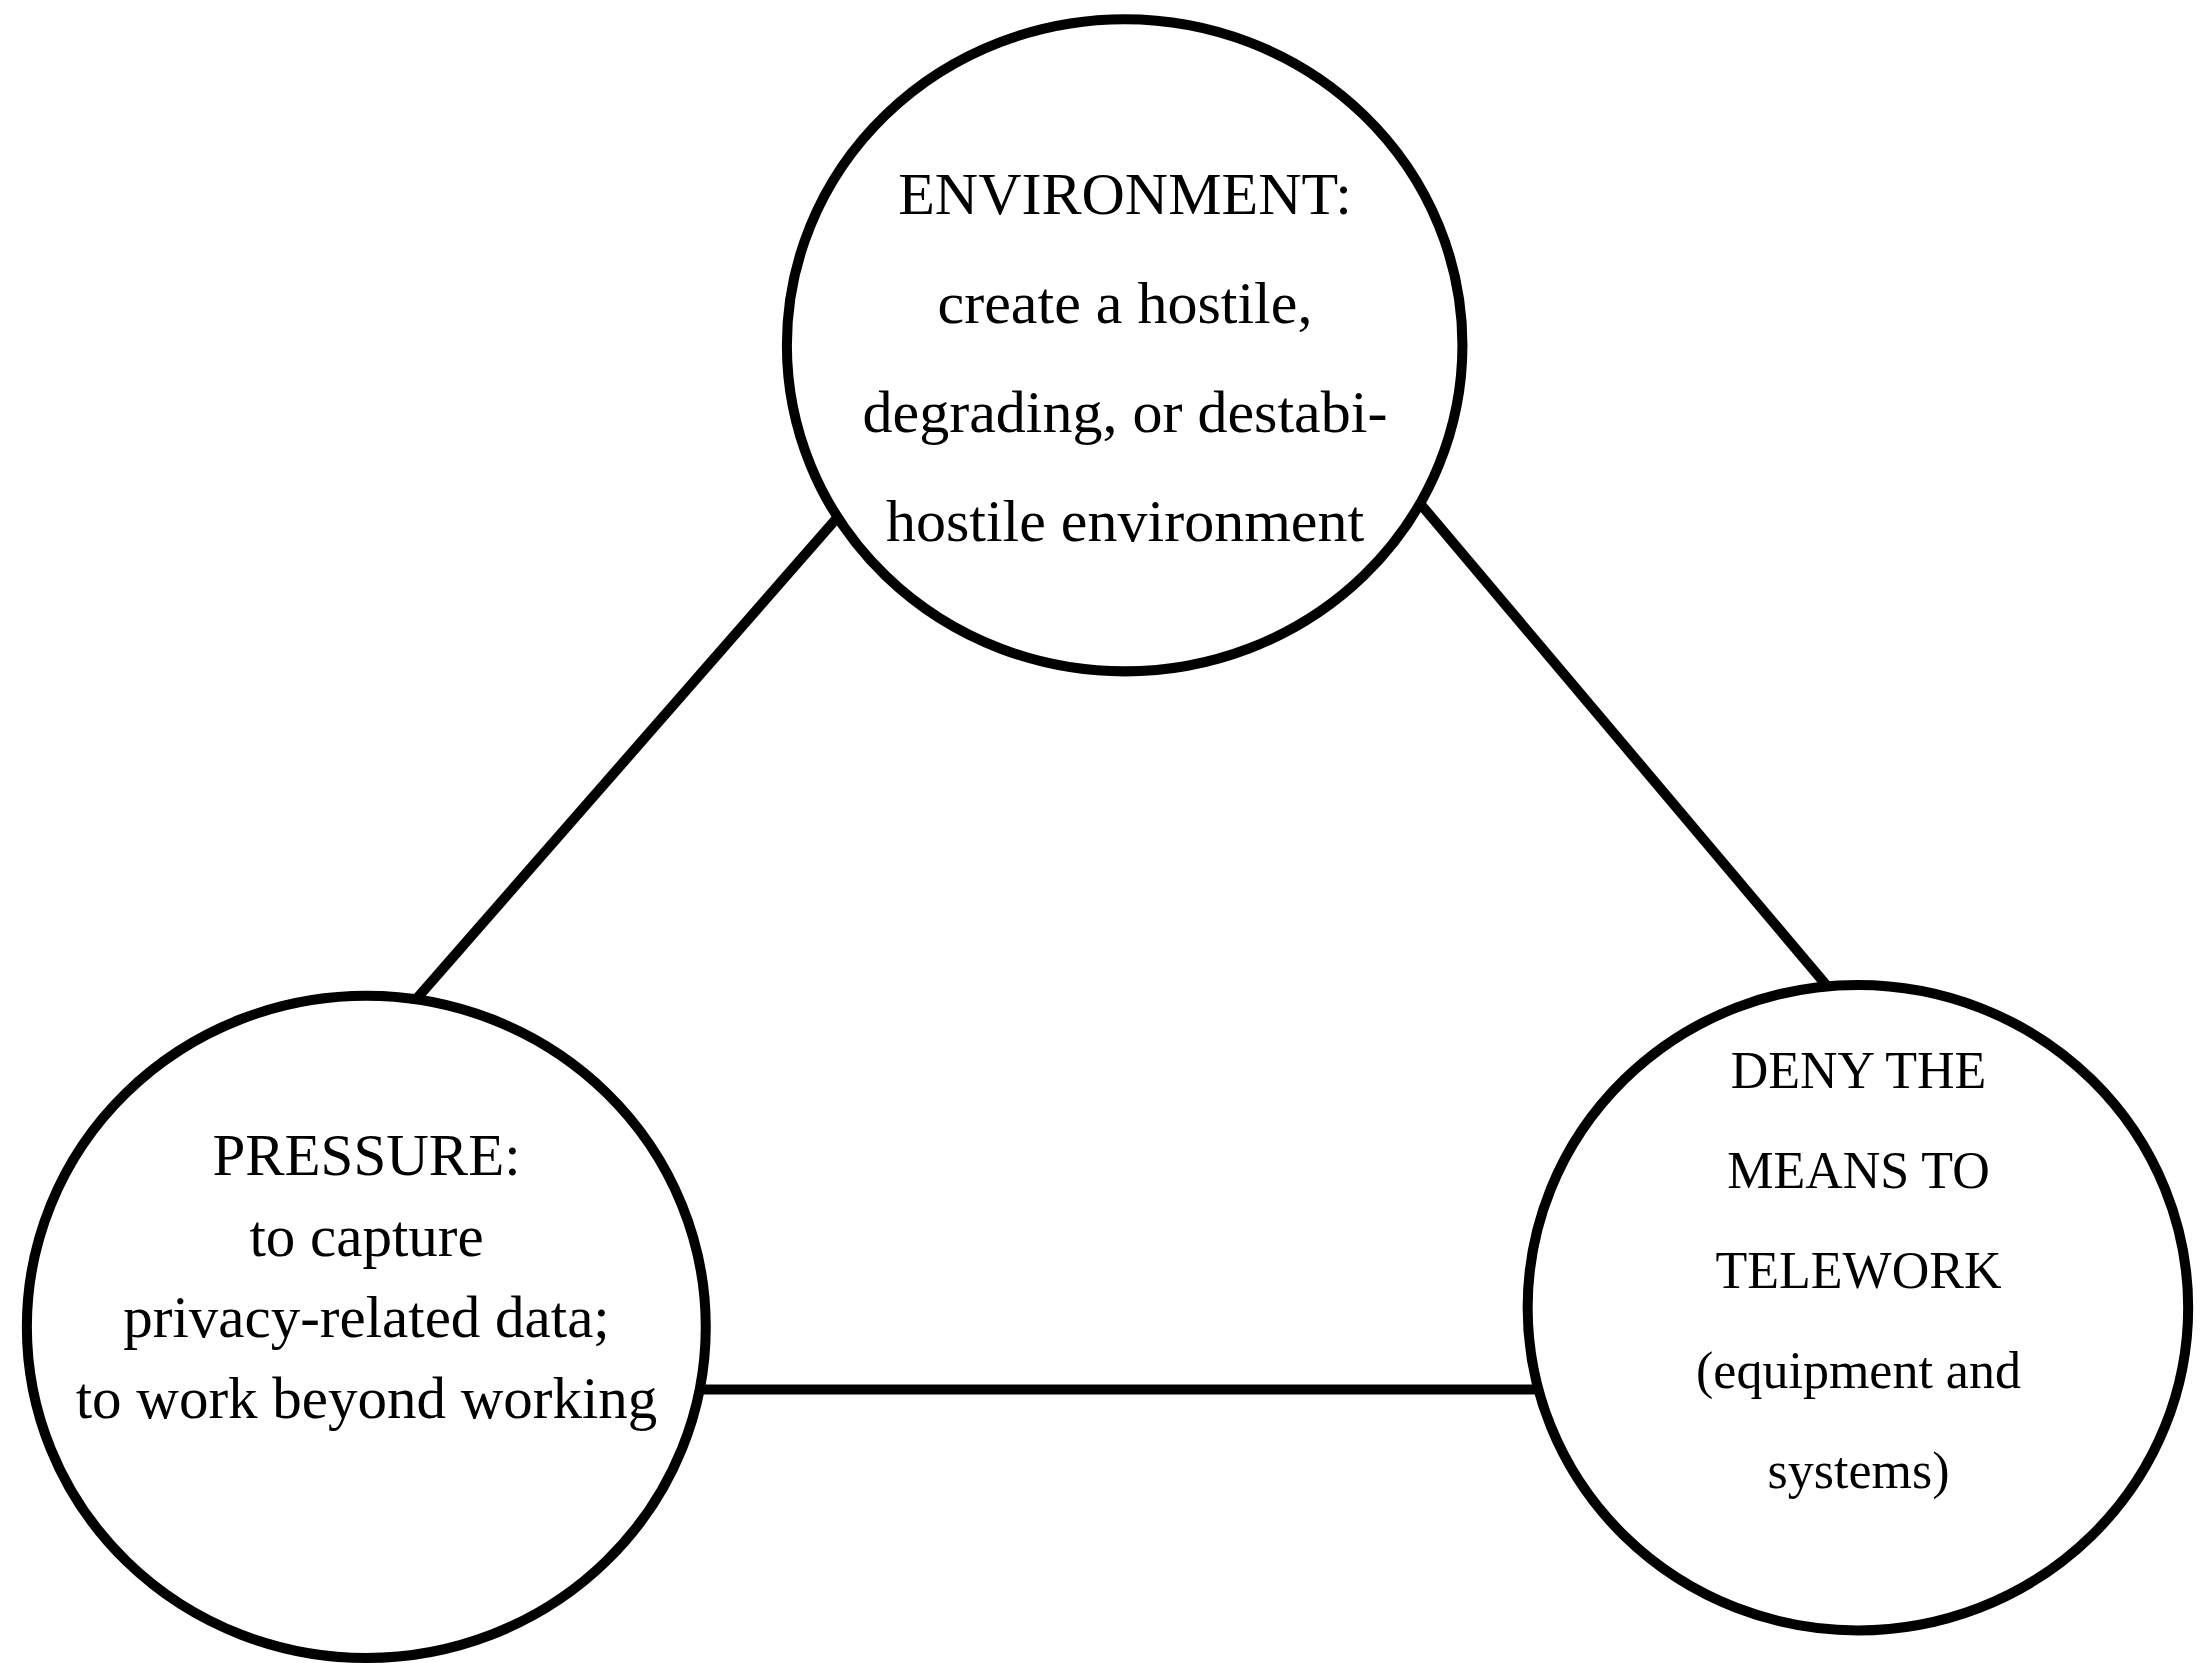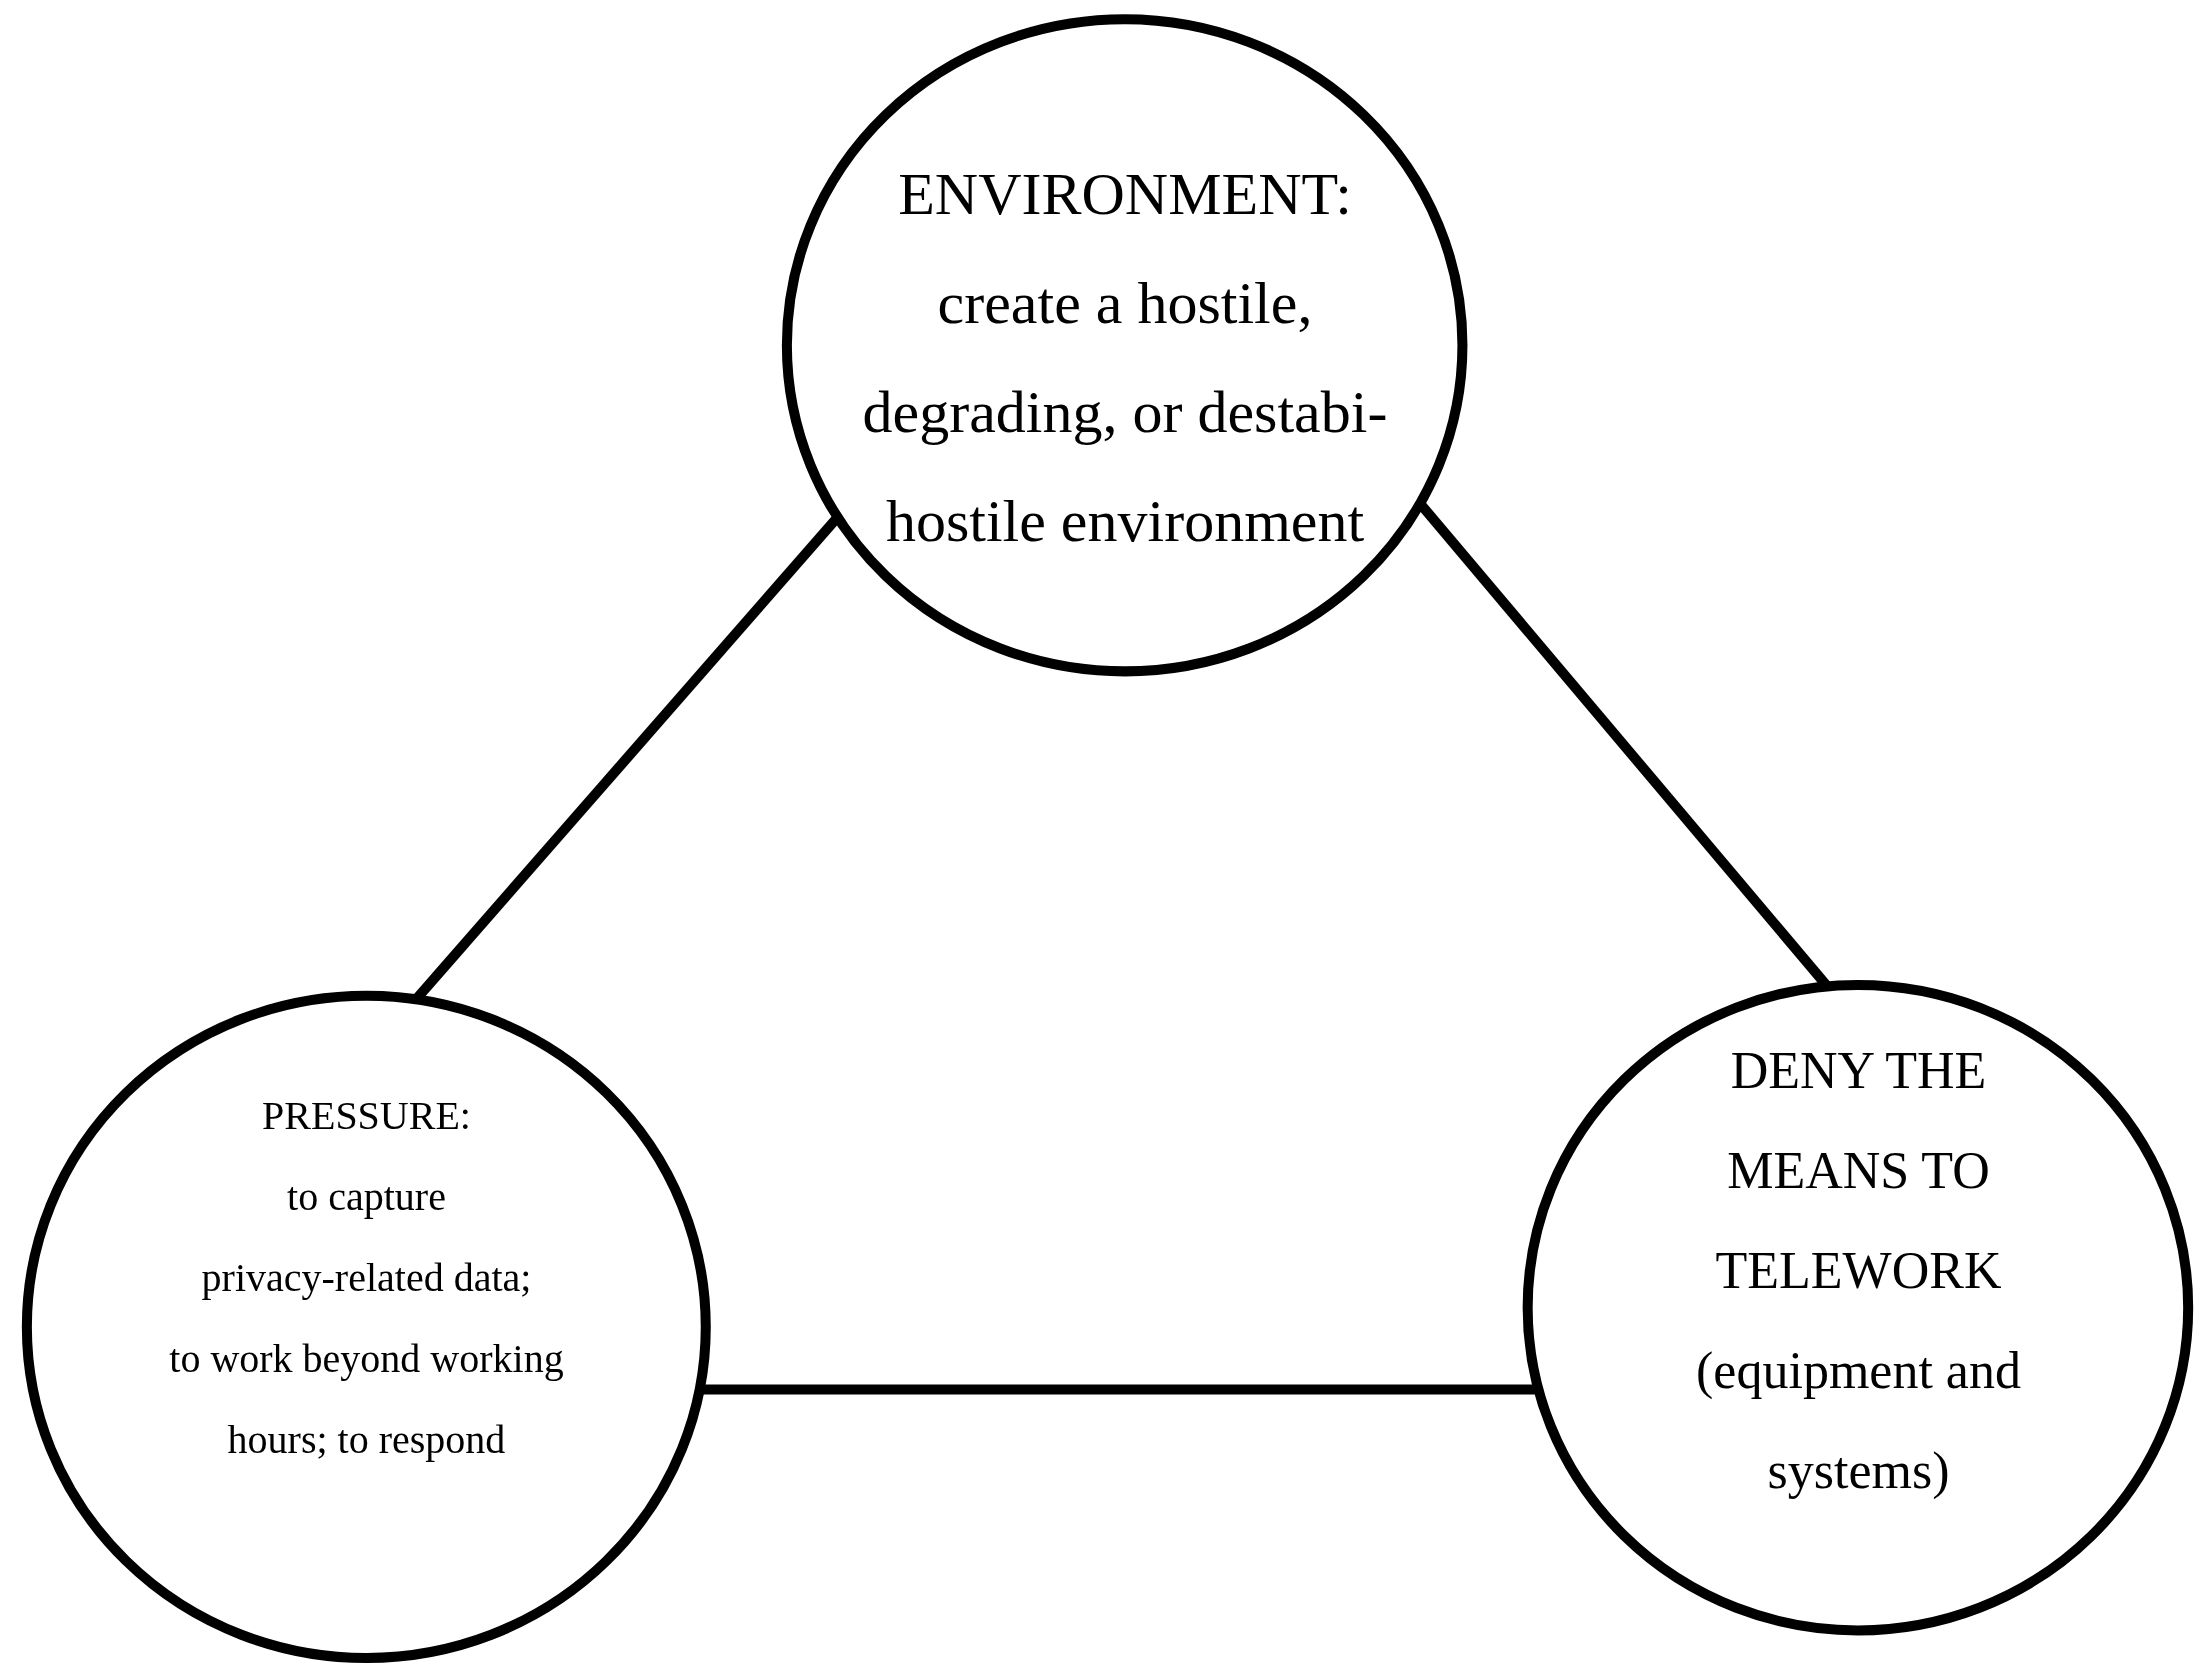--- a/index.html
+++ b/index.html
@@ -53,21 +53,21 @@
     padding-top: 25px;
     font-size: 60px;
     line-height: 109px;
   }
   .node-pressure {
     left: 27px;
     top: 996px;
     width: 679px;
     height: 662px;
     padding-bottom: 100px;
-    font-size: 40px;
+    font-size: 59px;
     line-height: 81px;
   }
   .node-deny {
     left: 1528px;
     top: 985px;
     width: 661px;
     height: 646px;
     padding-bottom: 75px;
     font-size: 52px;
     line-height: 100px;
@@ -94,21 +94,20 @@
     <div class="text-line">create a hostile,</div>
     <div class="text-line">degrading, or destabi-</div>
     <div class="text-line">hostile environment</div>
   </div>
 
   <div class="node node-pressure">
     <div class="text-line">PRESSURE:</div>
     <div class="text-line">to capture</div>
     <div class="text-line">privacy-related data;</div>
     <div class="text-line">to work beyond working</div>
-    <div class="text-line">hours; to respond</div>
   </div>
 
   <div class="node node-deny">
     <div class="text-line">DENY THE</div>
     <div class="text-line">MEANS TO</div>
     <div class="text-line">TELEWORK</div>
     <div class="text-line">(equipment and</div>
     <div class="text-line">systems)</div>
   </div>
 

